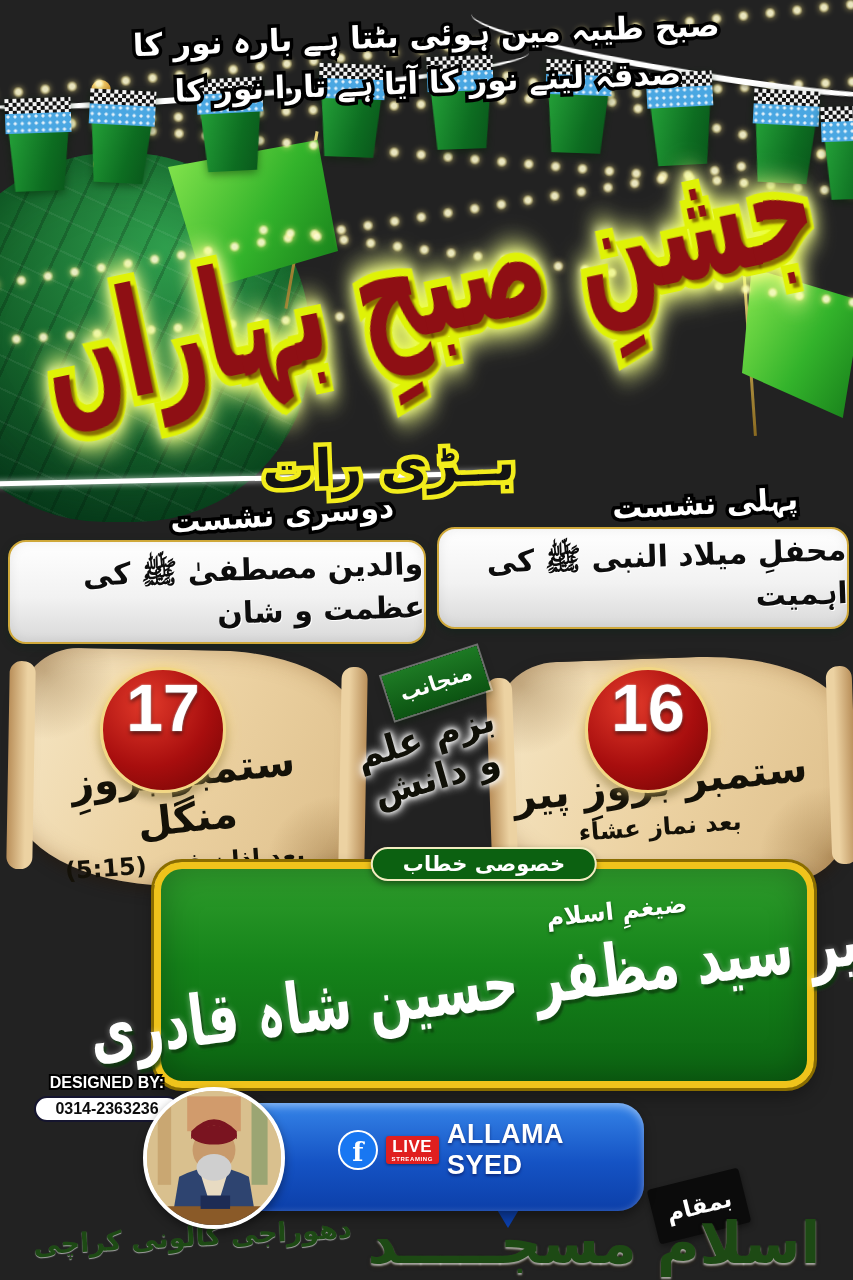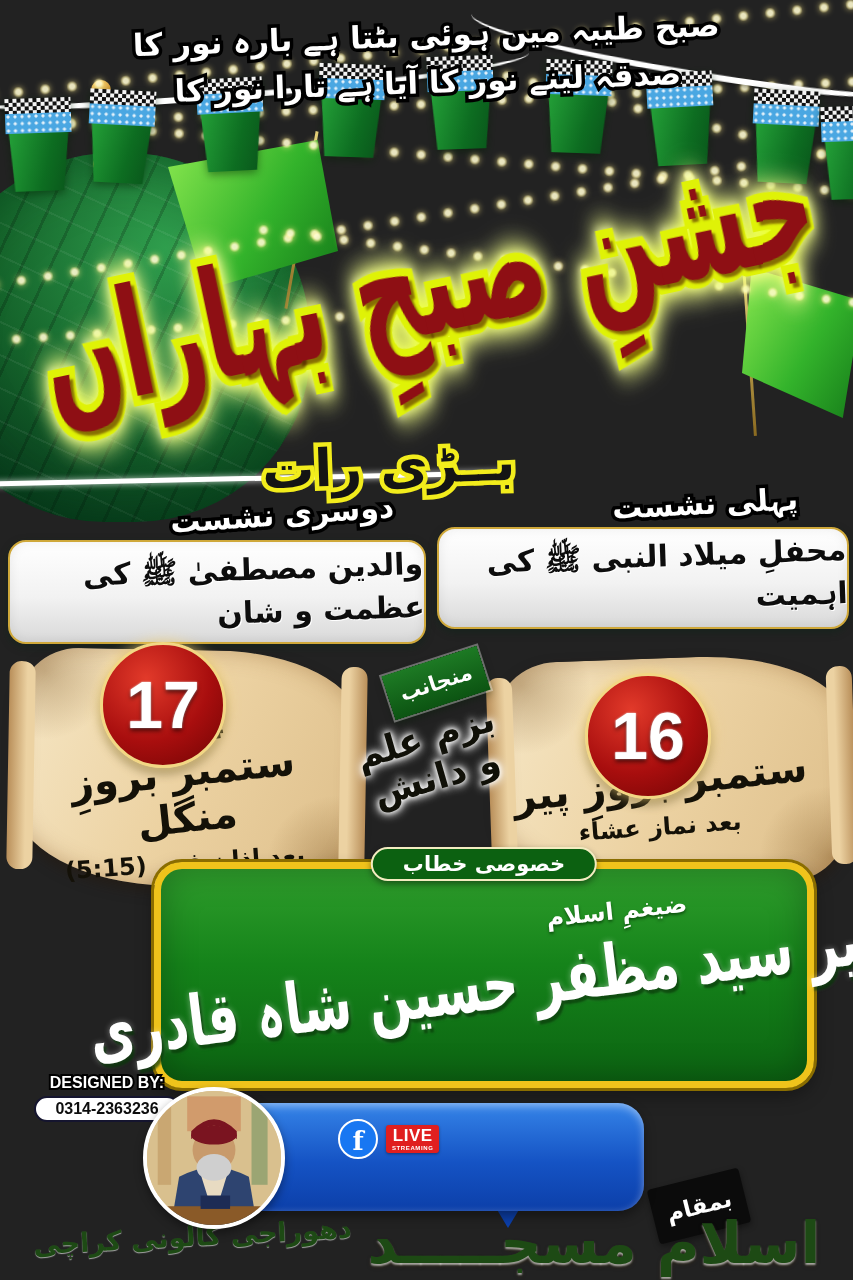--- a/index.html
+++ b/index.html
@@ -97,24 +97,24 @@
     background:linear-gradient(90deg,#c9a briefly);
   }
   .scroll::before{left:-8px;background:linear-gradient(90deg,#b98f5a,#ecd2a2 70%);}
   .scroll::after{right:-8px;background:linear-gradient(270deg,#b98f5a,#ecd2a2 70%);}
   .sc1{left:497px;top:658px;width:350px;height:226px;transform:rotate(-2deg);}
   .sc2{left:16px;top:650px;width:342px;height:236px;transform:rotate(1deg);}
   .daycircle{
     width:120px;height:120px;border-radius:50%;
     background:radial-gradient(circle at 36% 28%,#e23a2a,#a80e0e 55%,#6f0404);
     border:3px solid #f2d784;box-shadow:0 0 14px rgba(255,220,120,.8),0 6px 10px rgba(0,0,0,.35);
-    display:flex;align-items:center;justify-content:center;
+    display:flex;justify-content:center;margin-top:25px;
   }
   .daycircle .num{font-family:"Liberation Sans",sans-serif;font-size:66px;font-weight:bold;color:#fff;text-shadow:0 3px 4px rgba(0,0,0,.55),0 0 2px #fff;}
-  .dc1{left:585px;top:673px;}
+  .dc1{left:585px;top:642px;}
   .dc2{left:100px;top:642px;}
   .scroll-text{direction:rtl;text-align:center;color:#141108;}
   .scroll-text .yr{font-family:"Liberation Sans",sans-serif;font-size:34px;font-weight:bold;display:block;transform:rotate(-8deg);}
   .scroll-text .dl{font-size:40px;font-weight:bold;display:block;transform:rotate(-6deg);margin-top:-2px;}
   .scroll-text .tl{font-size:24px;font-weight:bold;display:block;transform:rotate(-4deg);margin-top:8px;}
   .st1{left:510px;top:722px;width:300px;}
   .st2{left:40px;top:712px;width:290px;}
   
   .org-tag{left:386px;top:660px;width:100px;height:46px;background:linear-gradient(#1d7a24,#0c5412);transform:rotate(-18deg);
     display:flex;align-items:center;justify-content:center;color:#fff;font-size:21px;font-weight:bold;direction:rtl;
@@ -340,20 +340,21 @@
   <div class="abs bar-tail"></div>
   <div class="abs livebar">
     <div class="row1">
       <div class="fbcircle">
         <span>f</span>
       </div>
       <div class="livebadge">
         <span class="lv">LIVE</span>
         <span class="strm">STREAMING</span>
       </div>
+      <span class="lname">ALLAMA SYED</span>
     </div>
   </div>
 
   <div class="abs venue-tag">بمقام</div>
   <div class="abs bottom-strip">
     <span class="masjid">اسلام مسجـــــد</span>
     <span class="address">دھوراجی کالونی کراچی</span>
   </div>
 
 </div>

